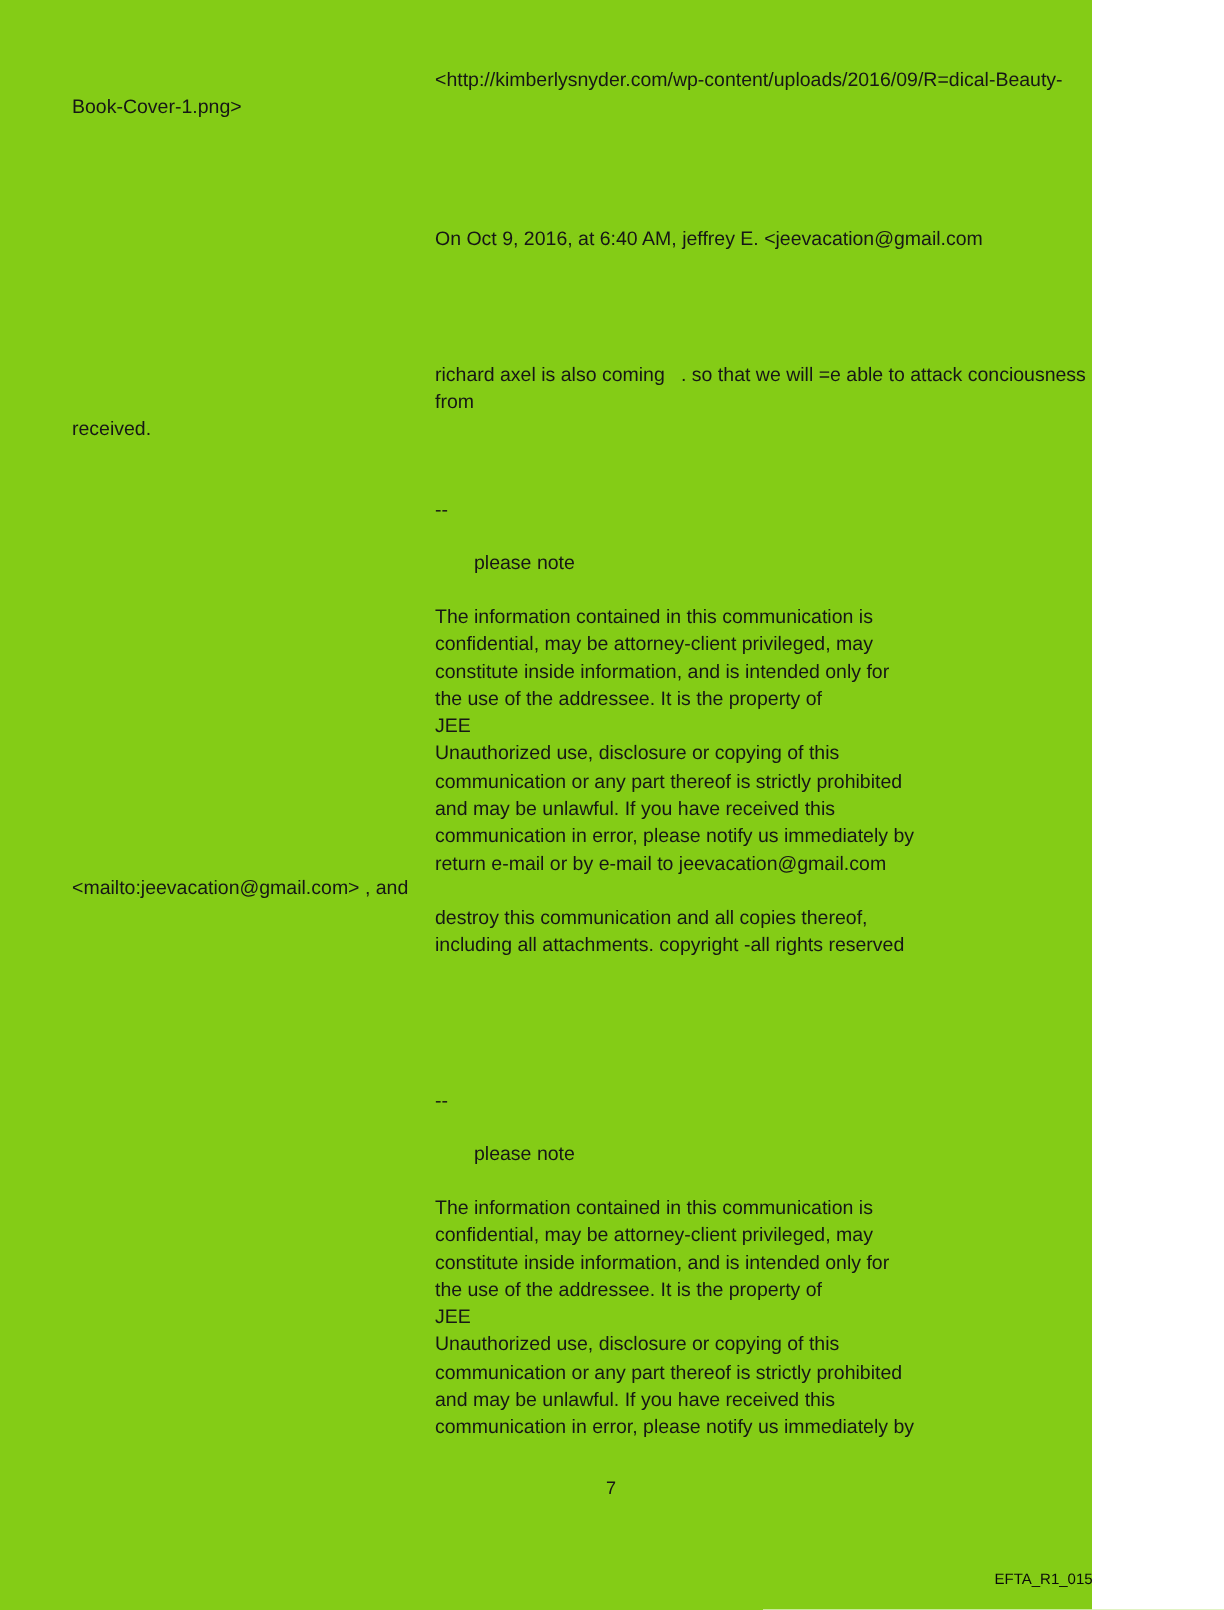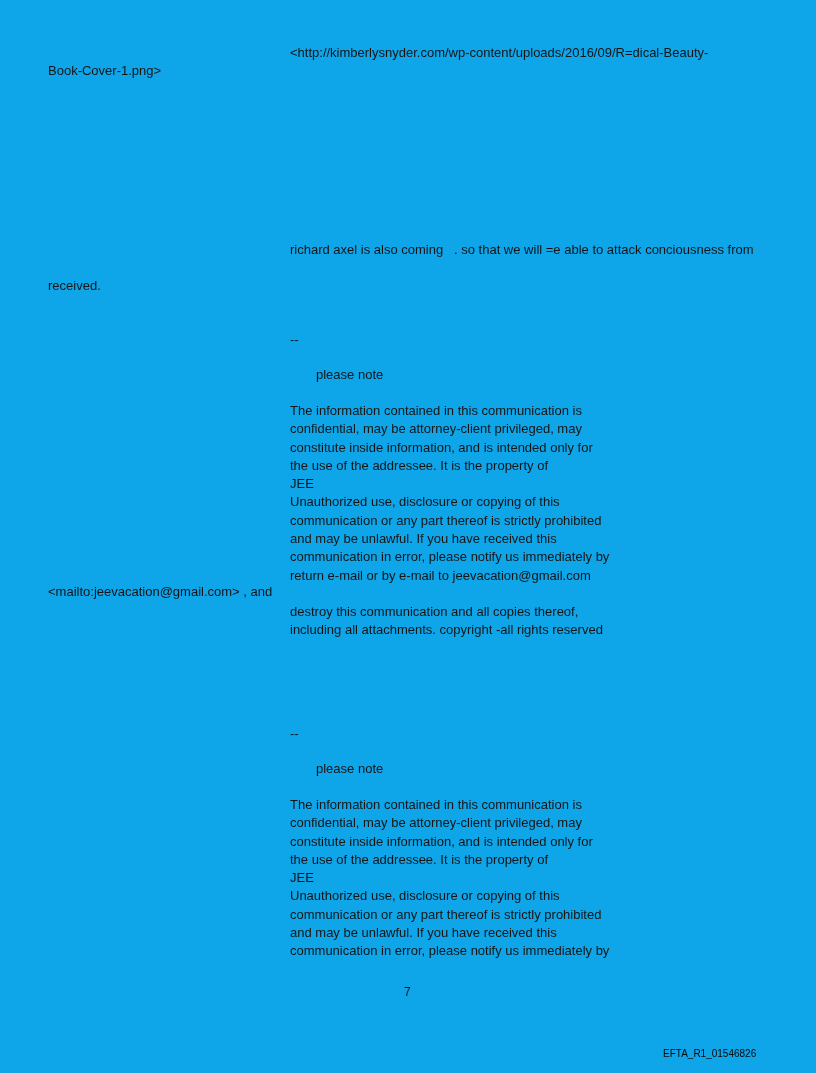--- a/index.html
+++ b/index.html
@@ -2,23 +2,23 @@
 <html><head>
 <meta charset="utf-8">
 <style>
   html, body {
     margin: 0;
     padding: 0;
     background: #ffffff;
   }
   .page {
     position: relative;
-    width: 816px;
+    width: 728px;
     height: 1073px;
-    background: #0ea5e9;
+    background: #84cc16;
     overflow: hidden;
     font-family: "Liberation Sans", "DejaVu Sans", sans-serif;
     color: #161616;
   }
   .t {
     position: absolute;
     font-size: 13px;
     line-height: 18.3px;
     white-space: pre-wrap;
     color: #161616;
@@ -42,20 +42,21 @@
   }
 </style>
 </head>
 <body>
 
 <div class="page">
 
   <div class="t indent" style="top:44px">&lt;http://kimberlysnyder.com/wp-content/uploads/2016/09/R=dical-Beauty-</div>
   <div class="t margin" style="top:62px">Book-Cover-1.png&gt;</div>
 
+  <div class="t indent" style="top:150px">On Oct 9, 2016, at 6:40 AM, jeffrey E. &lt;jeevacation@gmail.com</div>
 
   <div class="t indent" style="top:241px">richard axel is also coming   . so that we will =e able to attack conciousness from</div>
   <div class="t margin" style="top:277px">received.</div>
 
   <div class="t indent" style="top:331px">--</div>
   <div class="t note" style="top:366px">please note</div>
   <div class="t indent" style="top:402px">The information contained in this communication is
 confidential, may be attorney-client privileged, may
 constitute inside information, and is intended only for
 the use of the addressee. It is the property of

